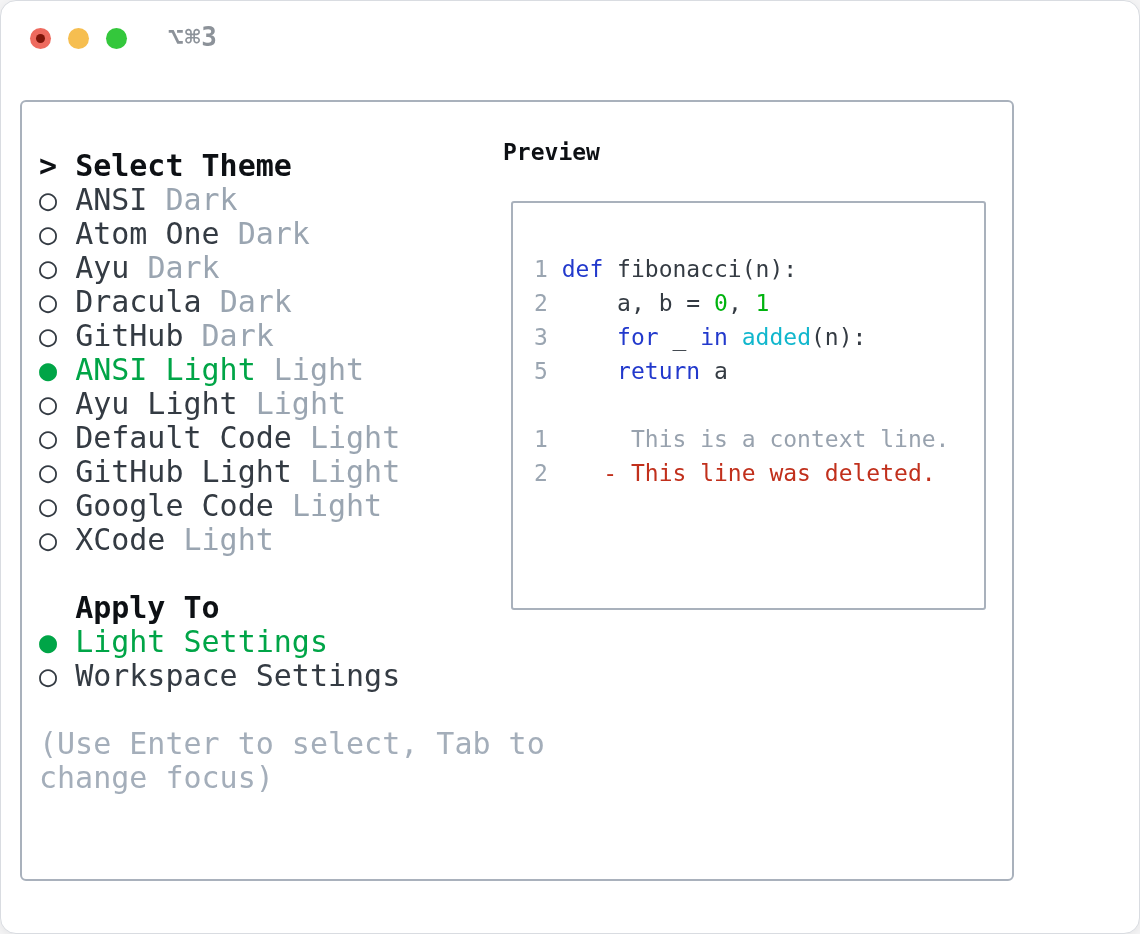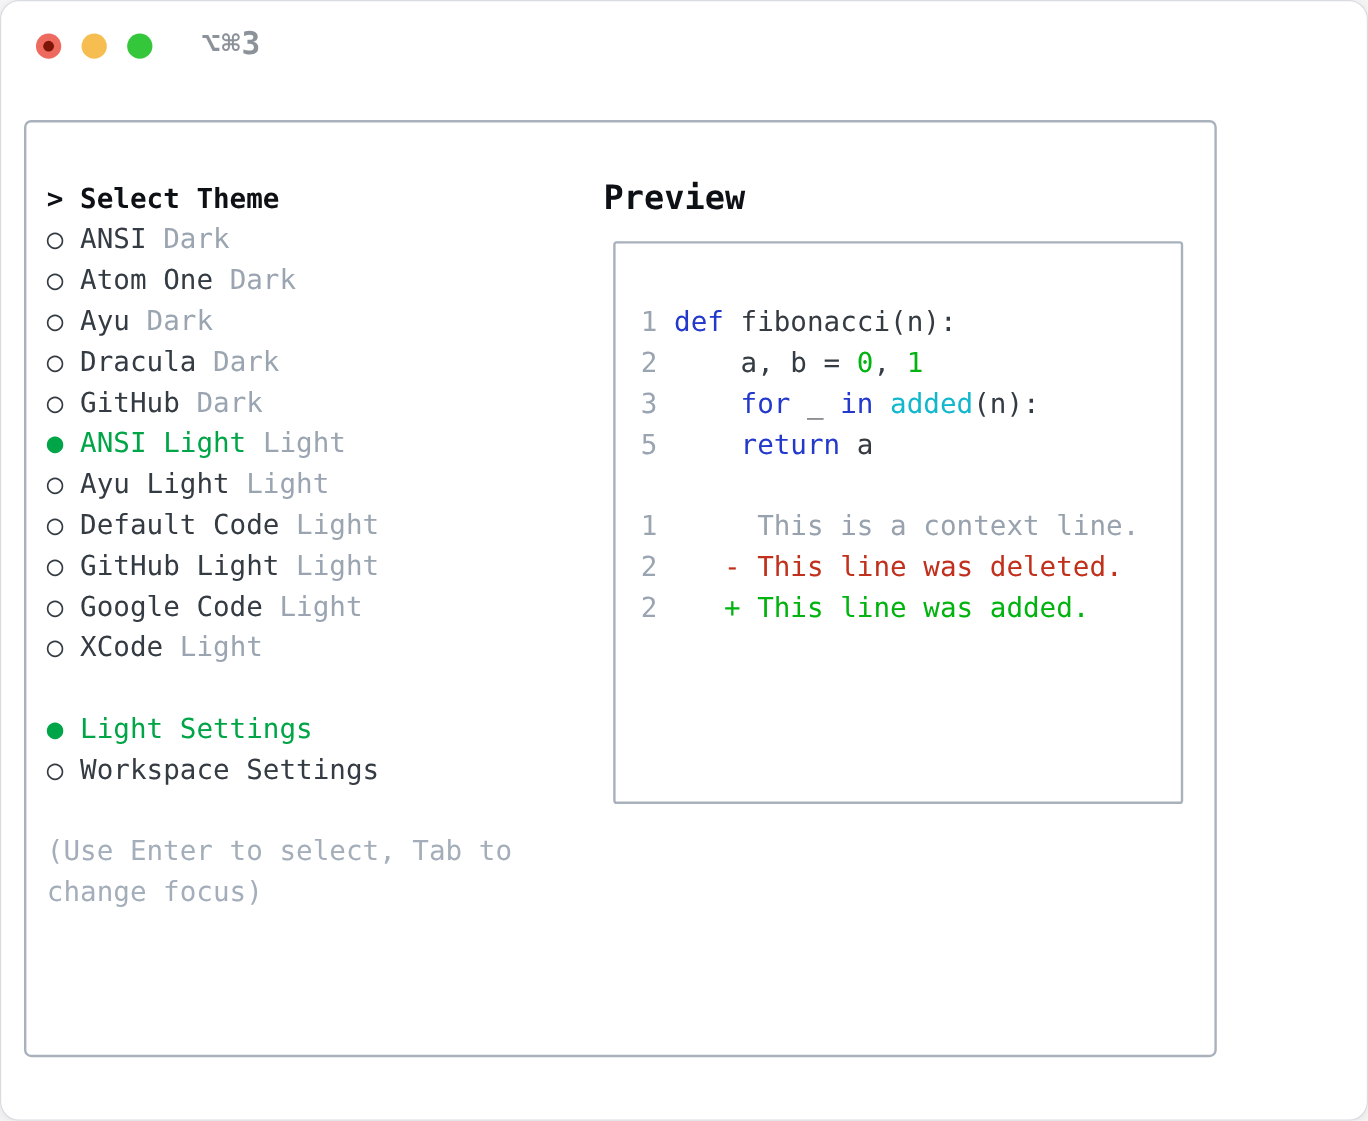--- a/index.html
+++ b/index.html
@@ -33,35 +33,35 @@
   .light.green  { background:#34c73c; }
   .window-title {
     position:absolute; left:167px; top:21px;
     font-size:26px; font-weight:bold; color:var(--title-gray); letter-spacing:1px;
   }
   .panel {
     position:absolute; left:19px; top:99px; width:994px; height:781px;
     border:2px solid var(--border); border-radius:6px; background:#fff;
   }
   .left-col { position:absolute; left:17px; top:47px; }
-  .row { font-size:23px; line-height:34px; white-space:pre; color:var(--text); }
+  .row { font-size:30px; line-height:34px; white-space:pre; color:var(--text); }
   .hdr { color:var(--heading); font-weight:bold; }
   .marker { color:var(--text); }
   .marker.hdr-marker { color:var(--heading); font-weight:bold; }
   .marker.sel { color:var(--selection); }
   .name { color:var(--text); }
   .name.sel { color:var(--selection); }
   .muted { color:var(--muted); }
   .help { color:#a4aeba; }
   .preview-title {
-    position:absolute; left:481px; top:46px;
-    font-size:28px; line-height:34px; font-weight:bold; color:var(--heading);
+    position:absolute; left:481px; top:33px;
+    font-size:23px; line-height:34px; font-weight:bold; color:var(--heading);
   }
   .preview-box {
-    position:absolute; left:489px; top:99px; width:475px; height:469px;
+    position:absolute; left:489px; top:99px; width:475px; height:409px;
     border:2px solid var(--border); border-radius:3px; background:#fff;
   }
   .codeblock { position:absolute; left:21px; top:49px; }
   .cline { font-size:23px; line-height:34px; white-space:pre; color:var(--text); }
   .ln { color:var(--linenum); }
   .diff-group { margin-top:34px; }
   .t-kw { color:var(--keyword); }
   .t-fn { color:var(--function); }
   .t-num { color:var(--number); }
   .t-plain { color:var(--text); }
@@ -88,35 +88,35 @@
         <div class="row"><span class="marker">○</span> <span class="name">Ayu</span> <span class="muted">Dark</span></div>
         <div class="row"><span class="marker">○</span> <span class="name">Dracula</span> <span class="muted">Dark</span></div>
         <div class="row"><span class="marker">○</span> <span class="name">GitHub</span> <span class="muted">Dark</span></div>
         <div class="row"><span class="marker sel">●</span> <span class="name sel">ANSI Light</span> <span class="muted">Light</span></div>
         <div class="row"><span class="marker">○</span> <span class="name">Ayu Light</span> <span class="muted">Light</span></div>
         <div class="row"><span class="marker">○</span> <span class="name">Default Code</span> <span class="muted">Light</span></div>
         <div class="row"><span class="marker">○</span> <span class="name">GitHub Light</span> <span class="muted">Light</span></div>
         <div class="row"><span class="marker">○</span> <span class="name">Google Code</span> <span class="muted">Light</span></div>
         <div class="row"><span class="marker">○</span> <span class="name">XCode</span> <span class="muted">Light</span></div>
         <div class="row">&nbsp;</div>
+        <div class="row"><span class="marker"> </span> <span class="hdr">Apply To</span></div>
         <div class="row"><span class="marker sel">●</span> <span class="name sel">Light Settings</span></div>
         <div class="row"><span class="marker">○</span> <span class="name">Workspace Settings</span></div>
         <div class="row">&nbsp;</div>
         <div class="row help">(Use Enter to select, Tab to</div>
         <div class="row help">change focus)</div>
       </div>
 
     <div class="preview-title">Preview</div>
     <div class="preview-box">
       <div class="codeblock" id="codeblock">
           <div class="cline"><span class="ln">1 </span><span class="t-kw">def</span><span class="t-plain"> fibonacci(n):</span></div>
           <div class="cline"><span class="ln">2 </span><span class="t-plain">    a, b = </span><span class="t-num">0</span><span class="t-plain">, </span><span class="t-num">1</span></div>
           <div class="cline"><span class="ln">3 </span><span class="t-plain">    </span><span class="t-kw">for</span><span class="t-plain"> _ </span><span class="t-kw">in</span><span class="t-plain"> </span><span class="t-fn">added</span><span class="t-plain">(n):</span></div>
           <div class="cline"><span class="ln">5 </span><span class="t-plain">    </span><span class="t-kw">return</span><span class="t-plain"> a</span></div>
           <div class="diff-group">
             <div class="cline"><span class="ln">1 </span><span class="t-ctx">     This is a context line.</span></div>
             <div class="cline"><span class="ln">2 </span><span class="t-del">   - This line was deleted.</span></div>
-            <div class="cline"><span class="ln">2 </span><span class="t-add">   + This line was added.</span></div>
           </div>
         </div>
     </div>
   </div>
 </div>
 
 </body></html>

